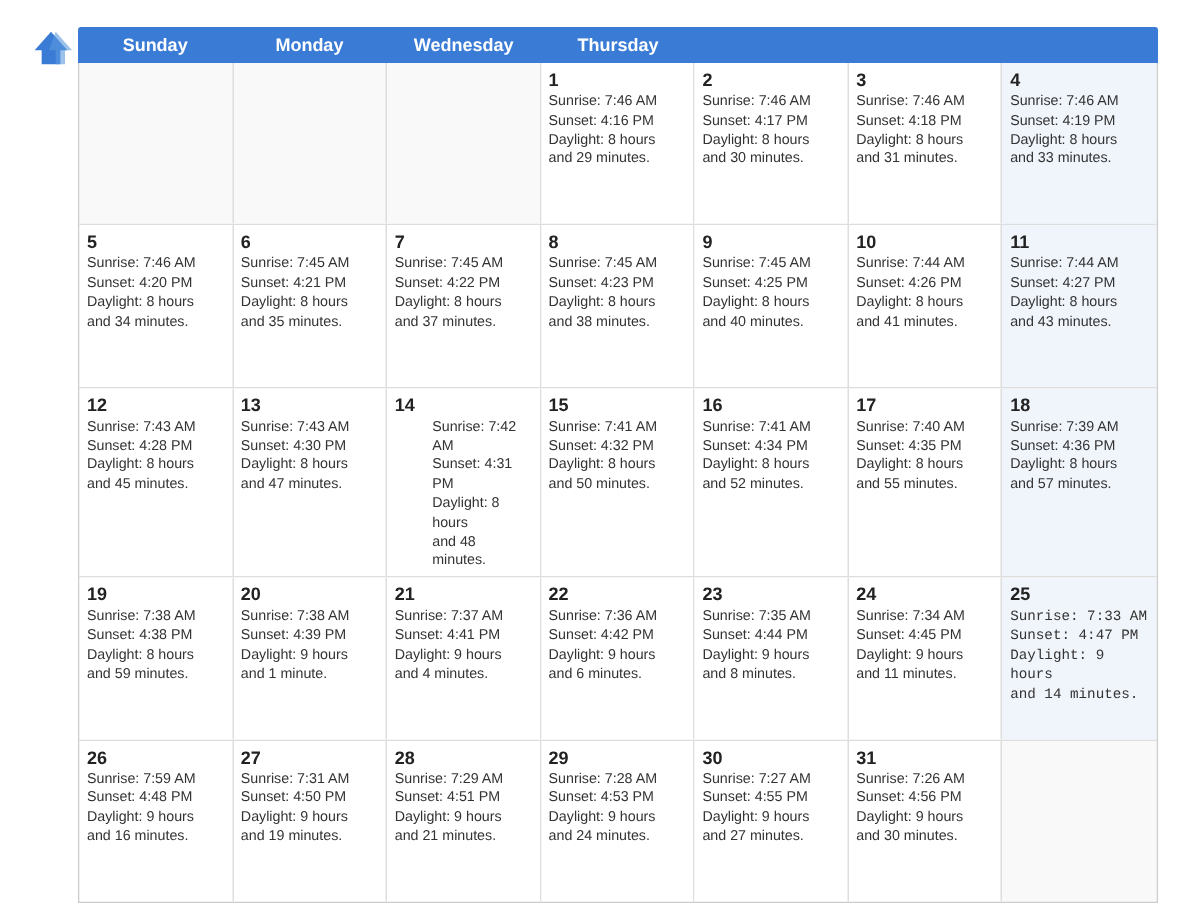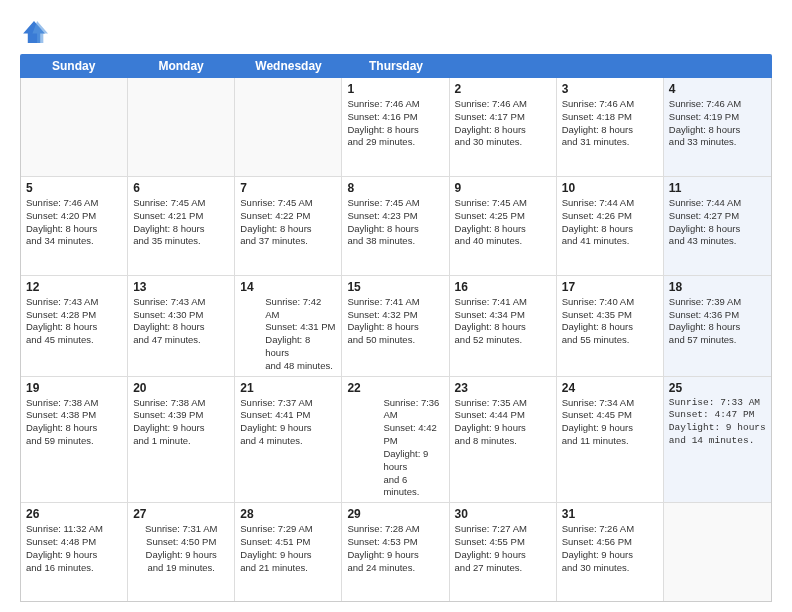--- a/index.html
+++ b/index.html
@@ -8,21 +8,20 @@
       height: 612px;
       font-family: Arial, sans-serif;
       background: #fff;
       overflow: hidden;
     }
     .page {
       width: 792px;
       height: 612px;
       padding: 18px 20px 10px 20px;
       display: flex;
-      flex-direction: column;
     }
     .header {
       display: flex;
       justify-content: space-between;
       align-items: flex-start;
       margin-bottom: 8px;
     }
     .logo {
       display: flex;
       align-items: center;
@@ -305,21 +304,21 @@
           </div>
           <div class="cal-cell">
             <div class="day-num">21</div>
             <div class="cell-text" style="white-space: pre-line;">Sunrise: 7:37 AM
 Sunset: 4:41 PM
 Daylight: 9 hours
 and 4 minutes.</div>
           </div>
           <div class="cal-cell">
             <div class="day-num">22</div>
-            <div class="cell-text" style="white-space: pre-line; margin-left: 36px;">Sunrise: 7:36 AM
+            <div class="cell-text" style="white-space: pre-line;">Sunrise: 7:36 AM
 Sunset: 4:42 PM
 Daylight: 9 hours
 and 6 minutes.</div>
           </div>
           <div class="cal-cell">
             <div class="day-num">23</div>
             <div class="cell-text" style="white-space: pre-line;">Sunrise: 7:35 AM
 Sunset: 4:44 PM
 Daylight: 9 hours
 and 8 minutes.</div>
@@ -335,28 +334,28 @@
             <div class="day-num">25</div>
             <div class="cell-text" style="white-space: pre-line; font-family: Liberation Mono, monospace;">Sunrise: 7:33 AM
 Sunset: 4:47 PM
 Daylight: 9 hours
 and 14 minutes.</div>
           </div>
         </div>
         <div class="cal-row">
           <div class="cal-cell">
             <div class="day-num">26</div>
-            <div class="cell-text" style="white-space: pre-line;">Sunrise: 11:32 AM
+            <div class="cell-text" style="white-space: pre-line;">Sunrise: 7:59 AM
 Sunset: 4:48 PM
 Daylight: 9 hours
 and 16 minutes.</div>
           </div>
           <div class="cal-cell">
             <div class="day-num">27</div>
-            <div class="cell-text" style="white-space: pre-line; text-align: center;">Sunrise: 7:31 AM
+            <div class="cell-text" style="white-space: pre-line;">Sunrise: 7:31 AM
 Sunset: 4:50 PM
 Daylight: 9 hours
 and 19 minutes.</div>
           </div>
           <div class="cal-cell">
             <div class="day-num">28</div>
             <div class="cell-text" style="white-space: pre-line;">Sunrise: 7:29 AM
 Sunset: 4:51 PM
 Daylight: 9 hours
 and 21 minutes.</div>

